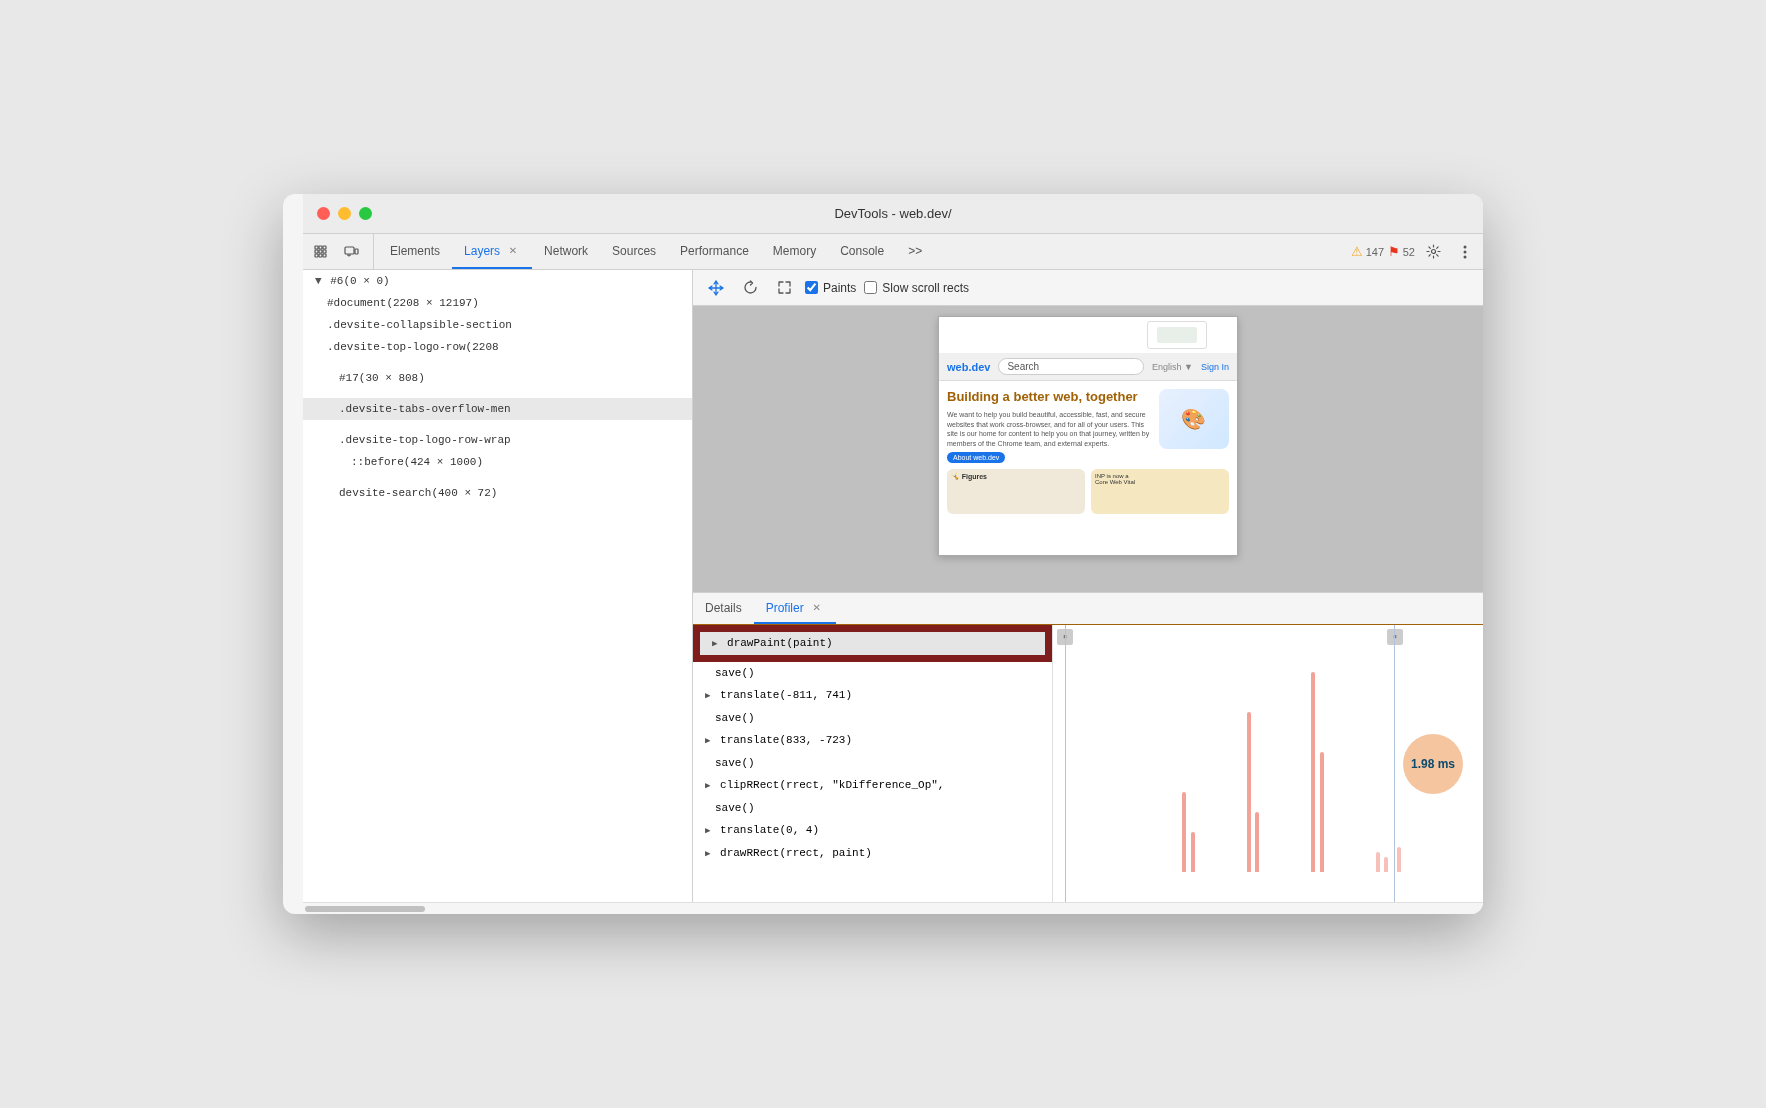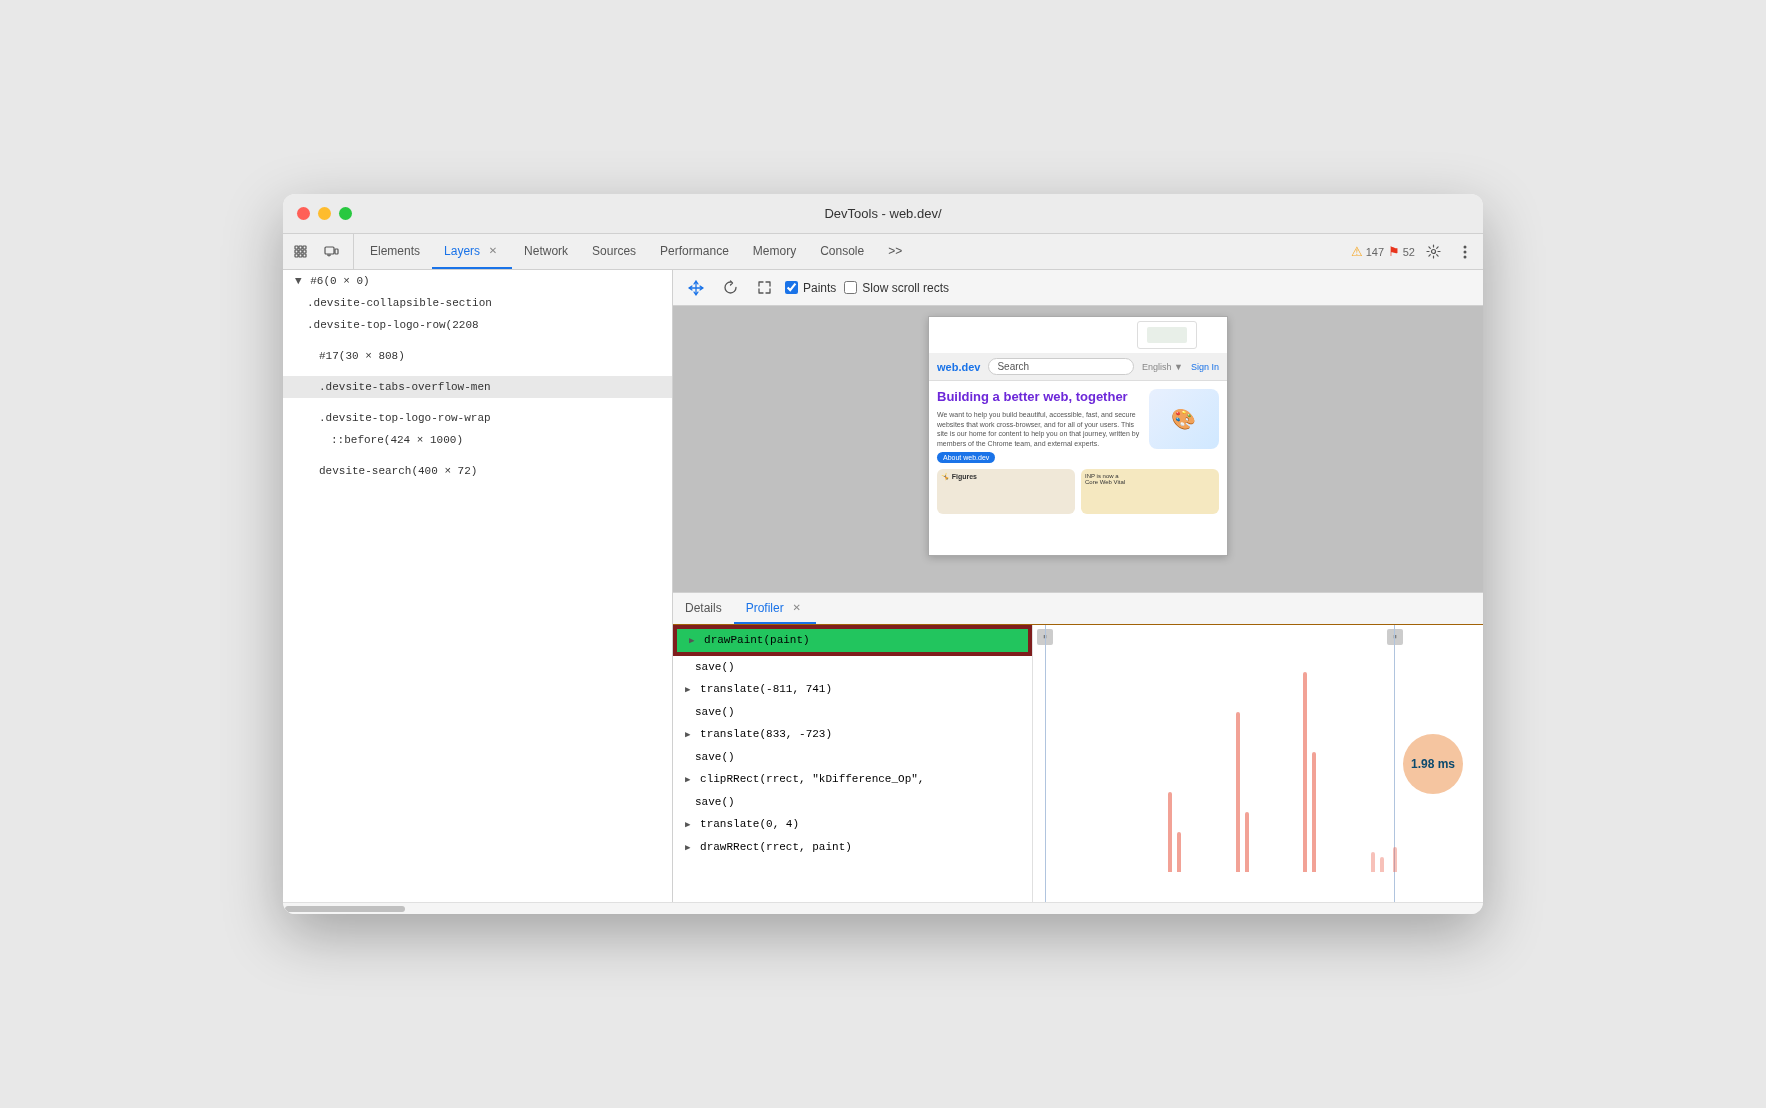--- a/index.html
+++ b/index.html
@@ -13,20 +13,21 @@
     }
     .window {
       width: 1200px;
       height: 720px;
       background: #f5f5f5;
       border-radius: 12px;
       box-shadow: 0 20px 60px rgba(0,0,0,0.3);
       overflow: hidden;
       display: flex;
       flex-direction: column;
+      padding-left: 20px;
     }
     
     .title-bar {
       background: #ececec;
       height: 40px;
       display: flex;
       align-items: center;
       justify-content: center;
       position: relative;
       border-bottom: 1px solid #d0d0d0;
@@ -259,21 +260,21 @@
       display: flex;
       gap: 8px;
       align-items: flex-start;
       margin-bottom: 6px;
     }
     .preview-text-block { flex: 1; }
     .preview-title {
       font-size: 13px;
       font-weight: bold;
       line-height: 1.3;
-      color: #6d28d9;
+      color: #a16207;
       margin-bottom: 4px;
     }
     .preview-body-text {
       font-size: 7px;
       line-height: 1.4;
       color: #555;
     }
     .preview-illustration {
       width: 70px;
       height: 60px;
@@ -352,21 +353,21 @@
       font-family: 'Menlo', 'Monaco', 'Courier New', monospace;
       font-size: 11px;
       flex-shrink: 0;
     }
     .profiler-item {
       padding: 2px 8px 2px 12px;
       line-height: 18px;
       cursor: pointer;
       white-space: nowrap;
     }
-    .profiler-item.selected { background: #22c55e; border: 4px solid #7f1d1d; }
+    .profiler-item.selected { background: #e5e5e5; border: 7px solid #7f1d1d; }
     .profiler-item .tri { color: #555; margin-right: 3px; font-size: 9px; }
     .profiler-item-indent { padding-left: 22px; }
     
     .timeline-area {
       flex: 1;
       background: white;
       position: relative;
       overflow: hidden;
     }
     .timeline-canvas {
@@ -528,20 +529,23 @@
       </div>
     </div>
   </div>
 
   <div class="main-area">
 
     <div class="layers-panel">
       <div class="layer-item">
         <span class="layer-toggle">▼</span>
         <span>#6(0 × 0)</span>
+      </div>
+      <div class="layer-item layer-indent-1">
+        <span>#document(2208 × 12197)</span>
       </div>
       <div class="layer-item layer-indent-1">
         <span>.devsite-collapsible-section</span>
       </div>
       <div class="layer-item layer-indent-1">
         <span>.devsite-top-logo-row(2208</span>
       </div>
       <div class="layer-item layer-indent-2">
         <span>#17(30 × 808)</span>
       </div>

